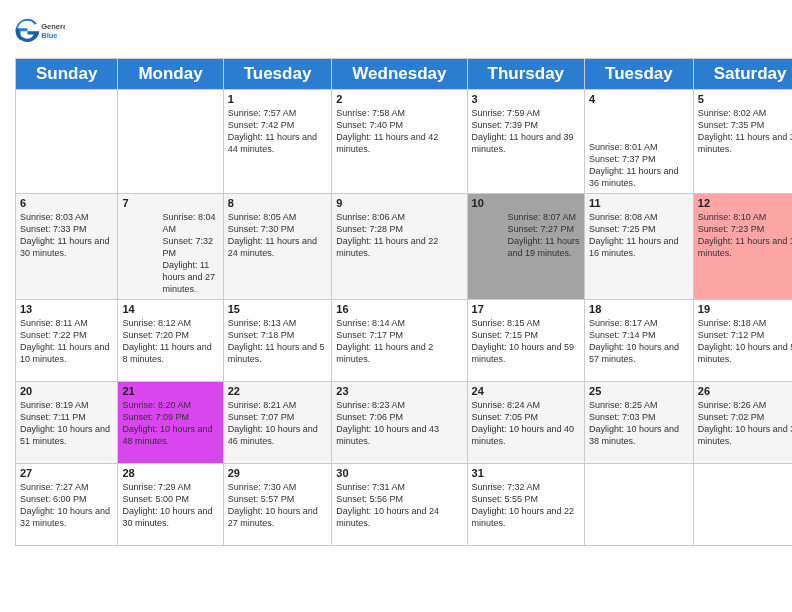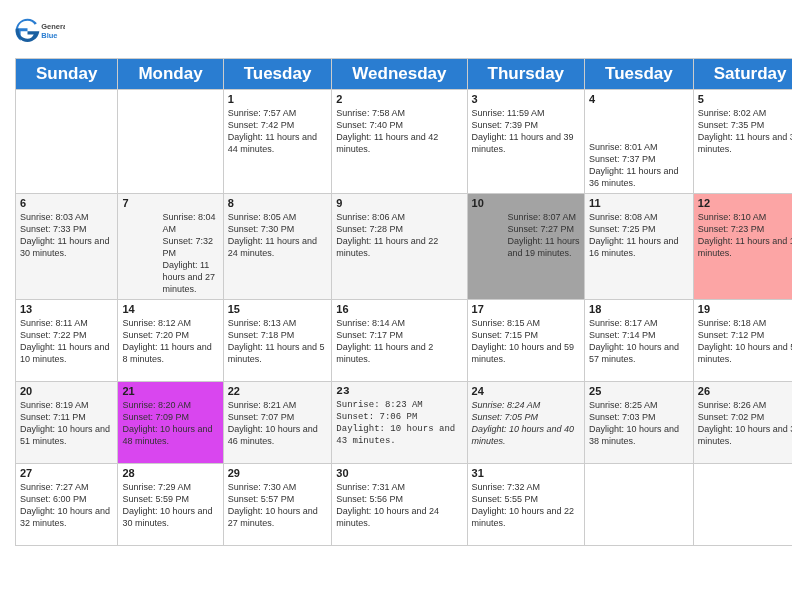--- a/index.html
+++ b/index.html
@@ -127,21 +127,21 @@
 Daylight: 11 hours and 44 minutes.</div>
           </td>
           <td>
             <div class="day-num">2</div>
             <div class="day-info" style="white-space: pre-line;">Sunrise: 7:58 AM
 Sunset: 7:40 PM
 Daylight: 11 hours and 42 minutes.</div>
           </td>
           <td>
             <div class="day-num">3</div>
-            <div class="day-info" style="white-space: pre-line;">Sunrise: 11:59 AM
+            <div class="day-info" style="white-space: pre-line;">Sunrise: 7:59 AM
 Sunset: 7:39 PM
 Daylight: 11 hours and 39 minutes.</div>
           </td>
           <td>
             <div class="day-num">4</div>
             <div class="day-info" style="white-space: pre-line; margin-top: 36px;">Sunrise: 8:01 AM
 Sunset: 7:37 PM
 Daylight: 11 hours and 36 minutes.</div>
           </td>
           <td>
@@ -251,29 +251,29 @@
             <div class="day-info" style="white-space: pre-line;">Sunrise: 8:20 AM
 Sunset: 7:09 PM
 Daylight: 10 hours and 48 minutes.</div>
           </td>
           <td style="background: rgb(245, 245, 245);">
             <div class="day-num">22</div>
             <div class="day-info" style="white-space: pre-line;">Sunrise: 8:21 AM
 Sunset: 7:07 PM
 Daylight: 10 hours and 46 minutes.</div>
           </td>
-          <td style="background: rgb(245, 245, 245); font-family: Liberation Mono, monospace;">
+          <td style="background: rgb(245, 245, 245);">
             <div class="day-num">23</div>
             <div class="day-info" style="white-space: pre-line;">Sunrise: 8:23 AM
 Sunset: 7:06 PM
 Daylight: 10 hours and 43 minutes.</div>
           </td>
           <td style="background: rgb(245, 245, 245); margin-top: 12px;">
             <div class="day-num">24</div>
-            <div class="day-info" style="white-space: pre-line; font-style: italic;">Sunrise: 8:24 AM
+            <div class="day-info" style="white-space: pre-line;">Sunrise: 8:24 AM
 Sunset: 7:05 PM
 Daylight: 10 hours and 40 minutes.</div>
           </td>
           <td style="background: rgb(245, 245, 245);">
             <div class="day-num">25</div>
             <div class="day-info" style="white-space: pre-line;">Sunrise: 8:25 AM
 Sunset: 7:03 PM
 Daylight: 10 hours and 38 minutes.</div>
           </td>
           <td style="background: rgb(245, 245, 245);">
@@ -286,21 +286,21 @@
         <tr>
           <td>
             <div class="day-num">27</div>
             <div class="day-info" style="white-space: pre-line;">Sunrise: 7:27 AM
 Sunset: 6:00 PM
 Daylight: 10 hours and 32 minutes.</div>
           </td>
           <td>
             <div class="day-num">28</div>
             <div class="day-info" style="white-space: pre-line;">Sunrise: 7:29 AM
-Sunset: 5:59 PM
+Sunset: 5:00 PM
 Daylight: 10 hours and 30 minutes.</div>
           </td>
           <td>
             <div class="day-num">29</div>
             <div class="day-info" style="white-space: pre-line;">Sunrise: 7:30 AM
 Sunset: 5:57 PM
 Daylight: 10 hours and 27 minutes.</div>
           </td>
           <td>
             <div class="day-num">30</div>

